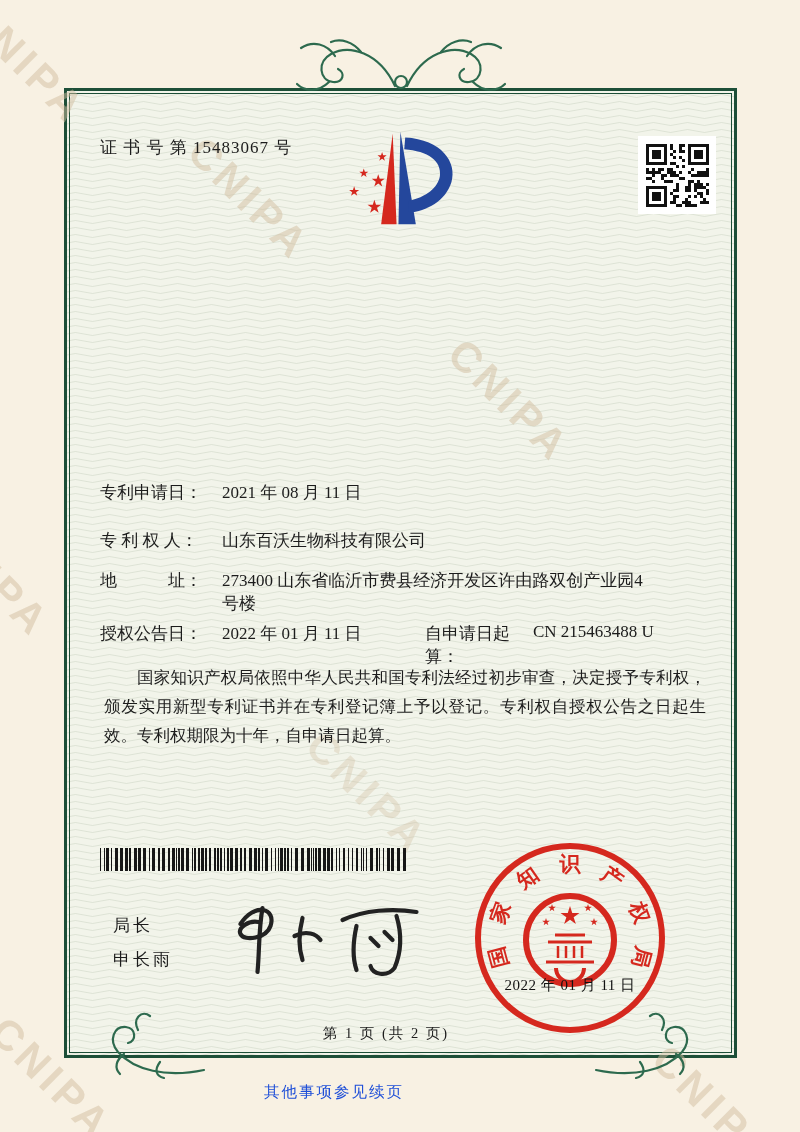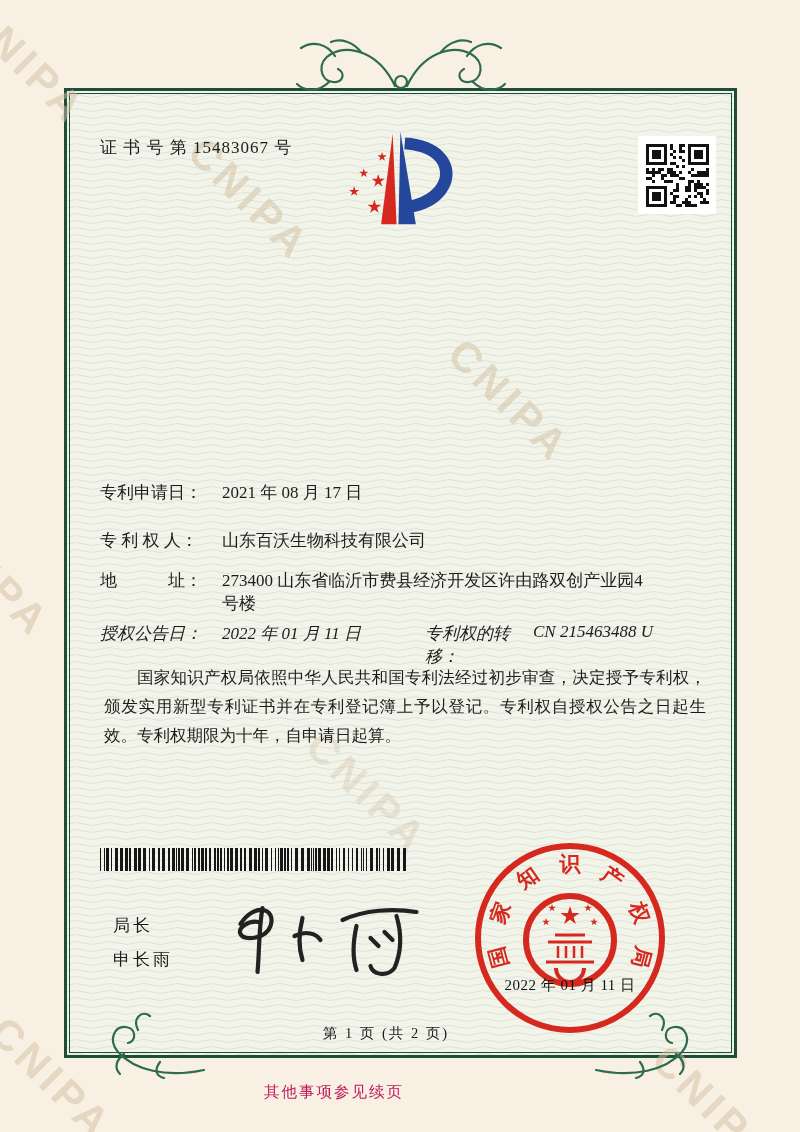--- a/index.html
+++ b/index.html
@@ -26,39 +26,39 @@
   .logo{position:absolute;z-index:2;left:332px;top:126px;}
   .qrbox{position:absolute;z-index:2;left:638px;top:136px;width:78px;height:78px;background:#fff;
          display:flex;align-items:center;justify-content:center;}
 
   .title{position:absolute;z-index:2;left:0;top:240px;width:800px;text-align:center;
          font-size:40px;font-weight:bold;letter-spacing:5px;}
 
   .row{position:absolute;z-index:2;left:100px;display:flex;font-size:17px;line-height:1.35;}
   .lbl{width:122px;flex:none;}
   .val{white-space:pre-line;max-width:480px;}
-  .row2{position:absolute;z-index:2;display:flex;font-size:17px;font-style:italic;}
+  .row2{position:absolute;z-index:2;display:flex;font-size:17px;}
 
   .paras{position:absolute;z-index:2;left:96px;top:655px;width:618px;font-size:16.5px;
          line-height:29px;text-align:justify;}
   .paras p{margin:8px;text-indent:2em;}
 
   .barcode{position:absolute;z-index:2;left:100px;top:848px;}
   .director{position:absolute;z-index:2;left:113px;font-size:17px;letter-spacing:3px;}
   .sig{position:absolute;z-index:2;left:222px;top:890px;}
   .sig path{fill:none;stroke:#222;stroke-width:4.2;stroke-linecap:round;stroke-linejoin:round;}
 
   .sealwrap{position:absolute;z-index:2;left:470px;top:838px;width:200px;height:200px;}
   .seal-red{stroke:#d5281e;fill:none;}
   .seal-char{fill:#d5281e;font-size:21px;font-weight:bold;font-family:"Liberation Serif","DejaVu Serif",serif;}
   .seal-date{position:absolute;z-index:3;left:470px;top:976px;width:200px;text-align:center;
              font-size:15px;letter-spacing:.5px;color:#111;}
 
   .page-info{position:absolute;z-index:2;left:0;top:1024px;width:772px;text-align:center;font-size:14.5px;letter-spacing:2px;}
-  .cont-note{position:absolute;z-index:2;left:0;top:1082px;width:668px;text-align:center;font-size:15.5px;letter-spacing:2px;color:#be185d;}
+  .cont-note{position:absolute;z-index:2;left:0;top:1082px;width:668px;text-align:center;font-size:15.5px;letter-spacing:2px;color:#1d4ed8;}
 </style>
 </head>
 <body>
 
 <div class="page">
 
   <span class="wm" style="left:-12px;top:-8px">CNIPA</span>
   <span class="wm" style="left:212px;top:128px">CNIPA</span>
   <span class="wm" style="left:472px;top:330px">CNIPA</span>
   <span class="wm" style="left:-48px;top:505px">CNIPA</span>
@@ -375,37 +375,37 @@
         <rect x="48" y="6" width="9" height="9" fill="#111"></rect>
         <rect x="0" y="42" width="21" height="21" fill="#111"></rect>
         <rect x="3" y="45" width="15" height="15" fill="#fff"></rect>
         <rect x="6" y="48" width="9" height="9" fill="#111"></rect>
       </svg>
   </div>
 
 
   <div class="row" style="top:482px">
     <span class="lbl">专利申请日：</span>
-    <span class="val">2021 年 08 月 17 日</span>
+    <span class="val">2021 年 08 月 11 日</span>
   </div>
   <div class="row" style="top:530px">
     <span class="lbl">专 利 权 人：</span>
     <span class="val">山东百沃生物科技有限公司</span>
   </div>
   <div class="row" style="top:570px">
     <span class="lbl">地　　　址：</span>
     <span class="val">273400 山东省临沂市费县经济开发区许由路双创产业园4
 号楼</span>
   </div>
   <div class="row2" style="left:100px;top:622px">
     <span class="lbl">授权公告日：</span>
     <span class="val">2022 年 01 月 11 日</span>
   </div>
   <div class="row2" style="left:425px;top:622px">
-    <span class="lbl" style="width:108px">专利权的转移：</span>
+    <span class="lbl" style="width:108px">自申请日起算：</span>
     <span class="val">CN 215463488 U</span>
   </div>
 
   <div class="paras">
     <p>国家知识产权局依照中华人民共和国专利法经过初步审查，决定授予专利权，颁发实用新型专利证书并在专利登记簿上予以登记。专利权自授权公告之日起生效。专利权期限为十年，自申请日起算。</p>
   </div>
 
   <svg class="barcode" id="barcode" width="314" height="23">
       <rect x="0" y="0" width="1" height="23" fill="#161616"></rect>
       <rect x="4" y="0" width="1" height="23" fill="#161616"></rect>

